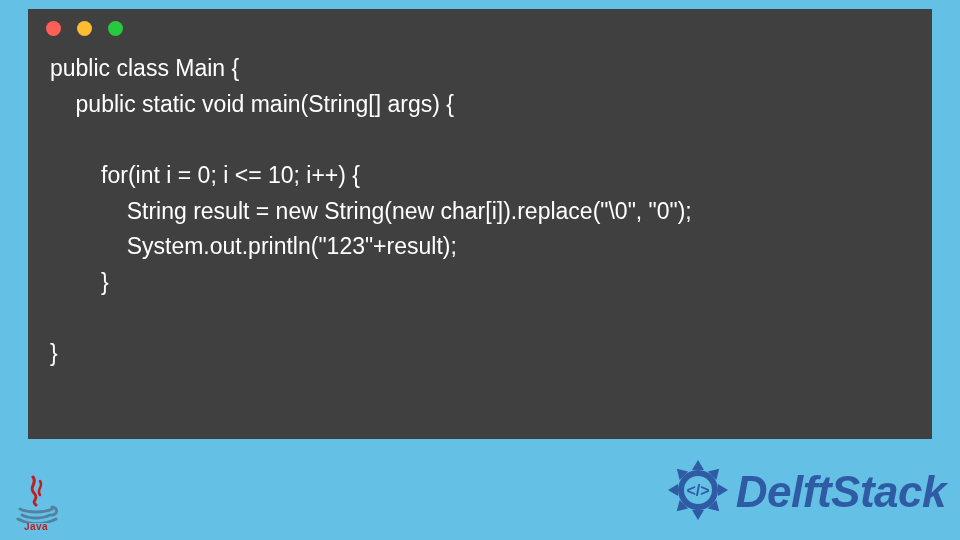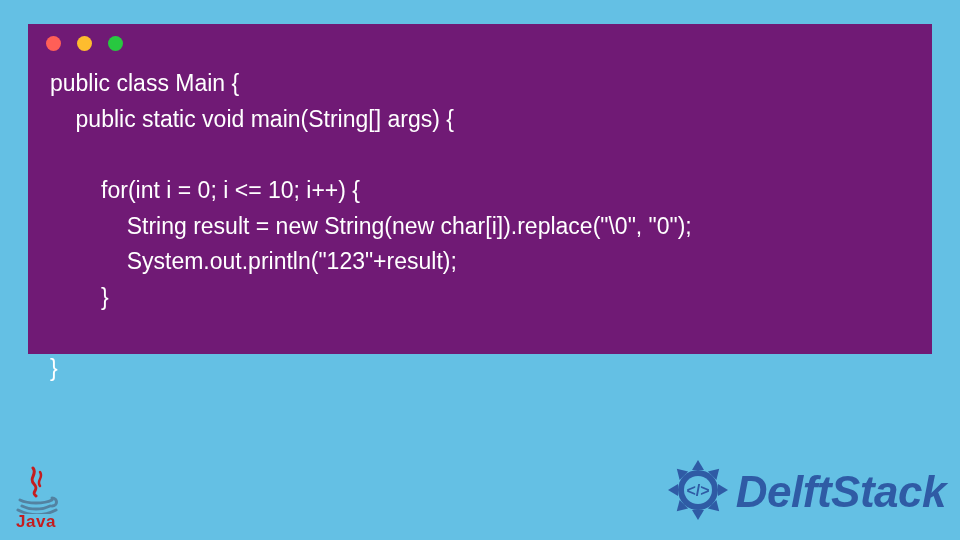--- a/index.html
+++ b/index.html
@@ -13,24 +13,24 @@
   .page {
     width: 960px;
     height: 540px;
     background: #64C0E4;
     position: relative;
     box-sizing: border-box;
   }
   .code-window {
     position: absolute;
     left: 28px;
-    top: 24px;
+    top: 9px;
     width: 904px;
-    height: 330px;
-    background: #701a75;
+    height: 430px;
+    background: #404040;
     box-sizing: border-box;
   }
   .titlebar {
     height: 38px;
     display: flex;
     align-items: center;
     padding-left: 18px;
     gap: 16px;
   }
   .dot {
@@ -52,21 +52,21 @@
     bottom: 8px;
     width: 52px;
     text-align: center;
   }
   .java-cup {
     position: relative;
     width: 52px;
     height: 48px;
   }
   .java-label {
-    font-size: 17px;
+    font-size: 10px;
     font-weight: bold;
     color: #C31D20;
     letter-spacing: 0.5px;
     margin-top: -2px;
   }
   .delft-logo {
     position: absolute;
     right: 14px;
     bottom: 14px;
     display: flex;

